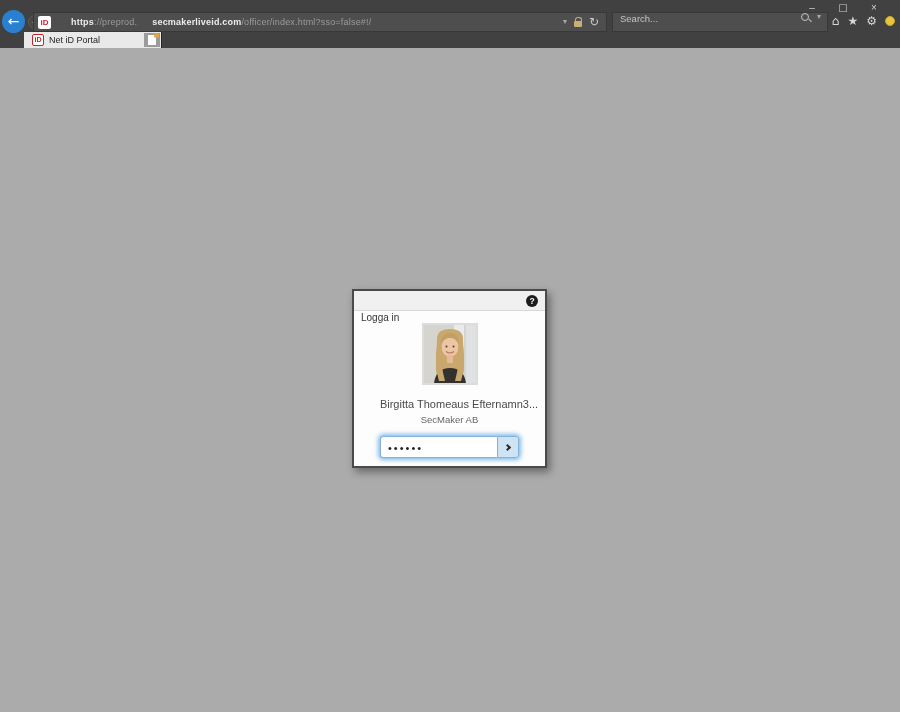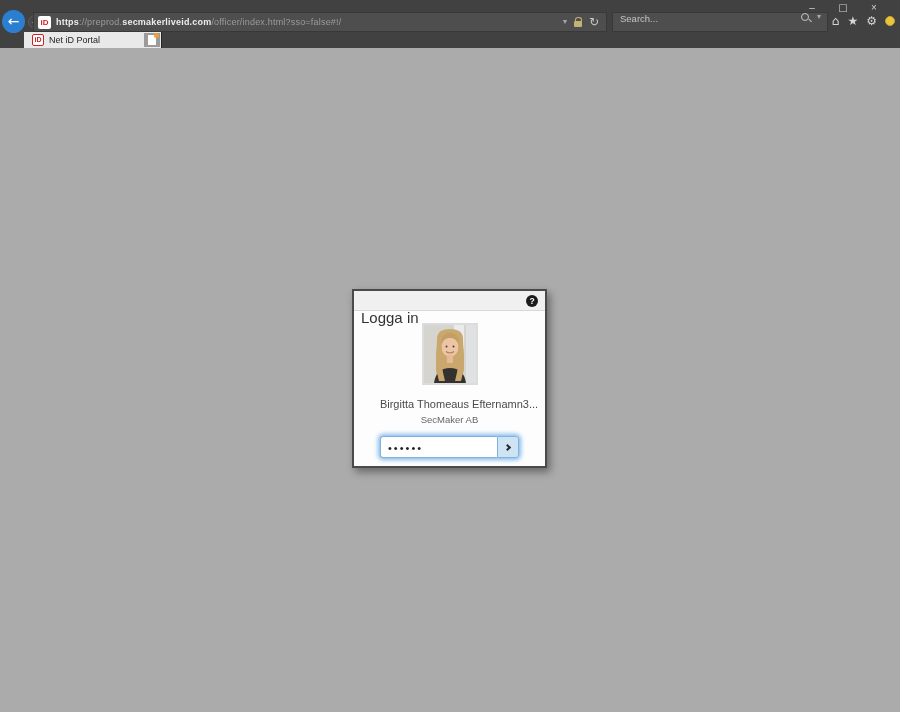--- a/index.html
+++ b/index.html
@@ -16,21 +16,21 @@
   .btn-back { position:absolute; left:2px; top:10px; width:23px; height:23px; border-radius:50%;
               background:#2a7fd0; color:#fff; font-size:14px; line-height:22px; text-align:center; z-index:3; }
   .btn-forward { position:absolute; left:28px; top:15px; width:14px; height:14px; border-radius:50%;
                  background:#474747; border:1px solid #5d5d5d; color:#8e8e8e; font-size:9px; line-height:12px; text-align:center; }
 
   .url-bar { position:absolute; left:33px; top:12px; width:574px; height:20px; background:#4e4e4e;
              border:1px solid #383838; display:flex; align-items:center; }
   .favicon { flex:0 0 13px; width:13px; height:13px; background:#fff; border-radius:2px; margin:0 5px 0 4px;
              font-size:8px; font-weight:bold; color:#cc2027; text-align:center; line-height:13px; }
   .url-text { font-size:9px; white-space:nowrap; overflow:hidden; letter-spacing:0.2px; }
-  .url-text .bright { color:#ececec; font-weight:bold; }
+  .url-text .bright { color:#ececec; font-weight:bold;margin-left:15px; }
   .url-text .dim { color:#9b9b9b; }
   .url-icons { margin-left:auto; display:flex; align-items:center; gap:7px; padding-right:7px; }
   .caret { color:#a8a8a8; font-size:8px; line-height:8px; }
   .lock { width:8px; height:6px; background:#c3b176; border-radius:1px; position:relative; margin-top:4px; }
   .lock:before { content:''; position:absolute; top:-4px; left:1.3px; width:5px; height:5px;
                  border:1.3px solid #c3b176; border-bottom:none; border-radius:3px 3px 0 0; }
   .refresh { color:#c9c9c9; font-size:12px; line-height:12px; }
 
   .search-box { position:absolute; left:612px; top:12px; width:216px; height:20px; background:#4e4e4e;
                 border:1px solid #383838; display:flex; align-items:flex-start; }
@@ -58,21 +58,21 @@
   .newtab-page:after { content:''; position:absolute; top:-2px; right:-2.5px; width:4.5px; height:4.5px;
                        background:#e8a33d; border-radius:50%; }
 
   
   .content { position:absolute; top:48px; left:0; width:900px; height:664px; background:#ababab; }
 
   .dialog { position:absolute; left:352px; top:241px; width:195px; height:179px;
             background:#fdfdfd; border:2px solid #4a4a4a; box-shadow:3px 4px 8px rgba(0,0,0,0.4); }
   .dlg-header { height:20px; background:#f0f0f0; border-bottom:1px solid #d8d8d8;
                 display:flex; align-items:center; padding:0 7px; }
-  .dlg-title { font-size:15px; color:#333;margin-top:33px; }
+  .dlg-title { font-size:10px; color:#333;margin-top:33px; }
   .help { margin-left:auto; width:12px; height:12px; border-radius:50%; background:#1c1c1c;
           color:#fff; font-size:8.5px; font-weight:bold; text-align:center; line-height:12px; }
 
   .dlg-body { text-align:center; }
   .photo { width:56px; height:62px; margin:12px auto 0; border:2px solid #dcdcdc; background:#d6d4cf; }
   .photo svg { display:block; }
   .user-name { margin-top:13px; font-size:11px; color:#4a4a4a;padding-left:19px; }
   .org { margin-top:4px; font-size:9.5px; color:#666; }
 
   .pw-row { margin:11px auto 0; width:139px; display:flex; border-radius:4px;

